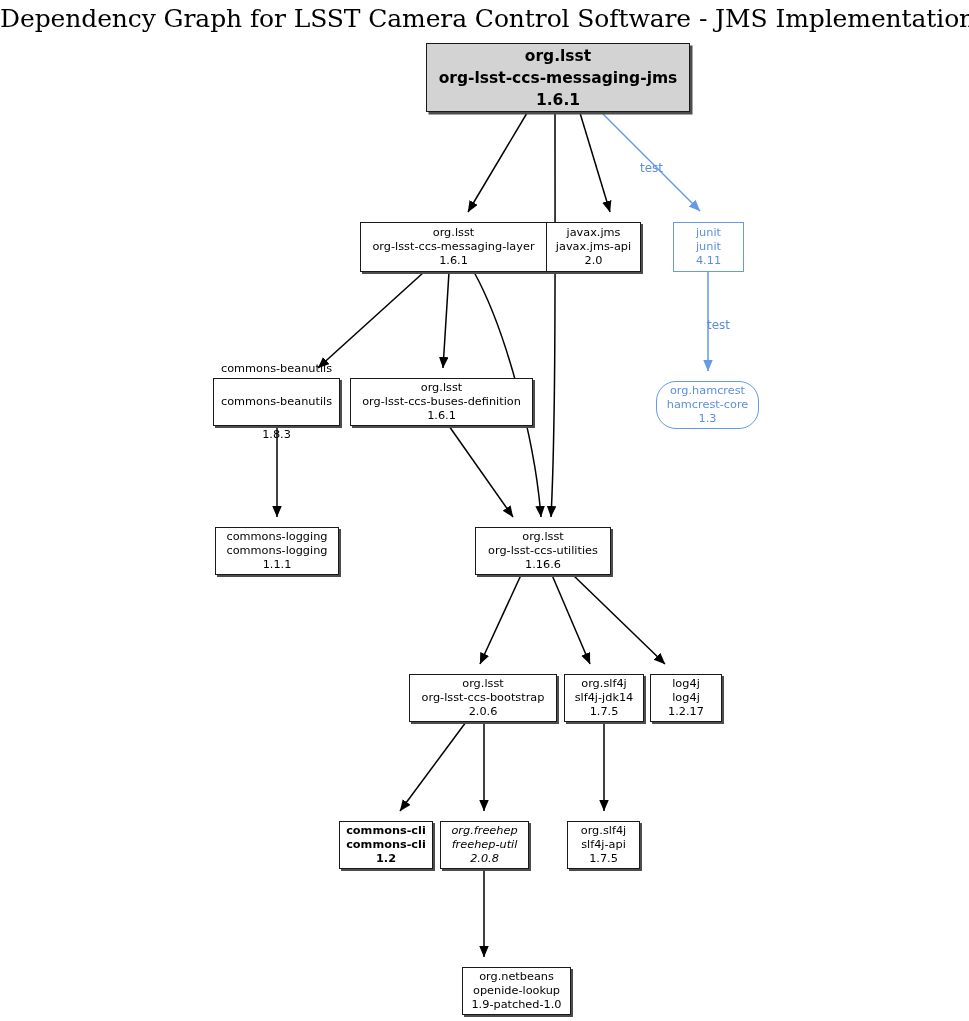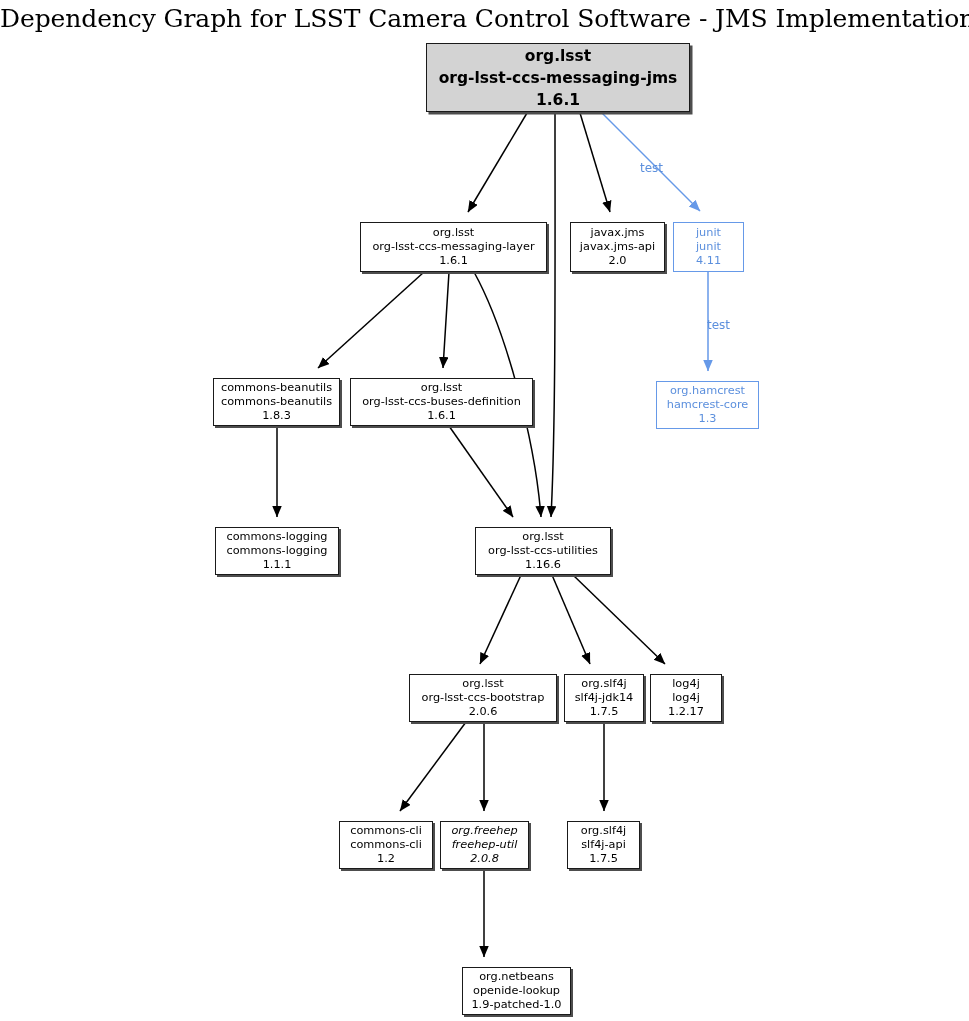--- a/index.html
+++ b/index.html
@@ -141,45 +141,45 @@
     <span class="line">org-lsst-ccs-messaging-jms</span>
     <span class="line">1.6.1</span>
   </div>
 
   <div class="node" style="left:360px; top:222px; width:187px; height:50px;">
     <span class="line">org.lsst</span>
     <span class="line">org-lsst-ccs-messaging-layer</span>
     <span class="line">1.6.1</span>
   </div>
 
-  <div class="node" style="left:570px; top:222px; width:95px; height:50px;">
+  <div class="node" style="left:546px; top:222px; width:95px; height:50px;">
     <span class="line">javax.jms</span>
     <span class="line">javax.jms-api</span>
     <span class="line">2.0</span>
   </div>
 
   <div class="node test-scope" style="left:673px; top:222px; width:71px; height:50px;">
     <span class="line">junit</span>
     <span class="line">junit</span>
     <span class="line">4.11</span>
   </div>
 
-  <div class="node" style="left:213px; top:378px; width:127px; height:48px;">
+  <div class="node" style="left:213px; top:378px; width:127px; height:48px;gap:19px;">
     <span class="line">commons-beanutils</span>
     <span class="line">commons-beanutils</span>
     <span class="line">1.8.3</span>
   </div>
 
   <div class="node" style="left:350px; top:378px; width:183px; height:48px;">
     <span class="line">org.lsst</span>
     <span class="line">org-lsst-ccs-buses-definition</span>
     <span class="line">1.6.1</span>
   </div>
 
-  <div class="node test-scope" style="left:656px; top:381px; width:103px; height:48px;">
+  <div class="node test-scope" style="left:656px; top:381px; width:103px; height:48px;border-radius:20px;">
     <span class="line">org.hamcrest</span>
     <span class="line">hamcrest-core</span>
     <span class="line">1.3</span>
   </div>
 
   <div class="node" style="left:215px; top:527px; width:124px; height:48px;">
     <span class="line">commons-logging</span>
     <span class="line">commons-logging</span>
     <span class="line">1.1.1</span>
   </div>
@@ -201,21 +201,21 @@
     <span class="line">slf4j-jdk14</span>
     <span class="line">1.7.5</span>
   </div>
 
   <div class="node" style="left:650px; top:674px; width:72px; height:48px;">
     <span class="line">log4j</span>
     <span class="line">log4j</span>
     <span class="line">1.2.17</span>
   </div>
 
-  <div class="node" style="left:339px; top:821px; width:94px; height:48px;">
+  <div class="node" style="left:339px; top:821px; width:94px; height:48px;font-weight:bold;">
     <span class="line">commons-cli</span>
     <span class="line">commons-cli</span>
     <span class="line">1.2</span>
   </div>
 
   <div class="node" style="left:440px; top:821px; width:89px; height:48px;font-style:italic;">
     <span class="line">org.freehep</span>
     <span class="line">freehep-util</span>
     <span class="line">2.0.8</span>
   </div>

